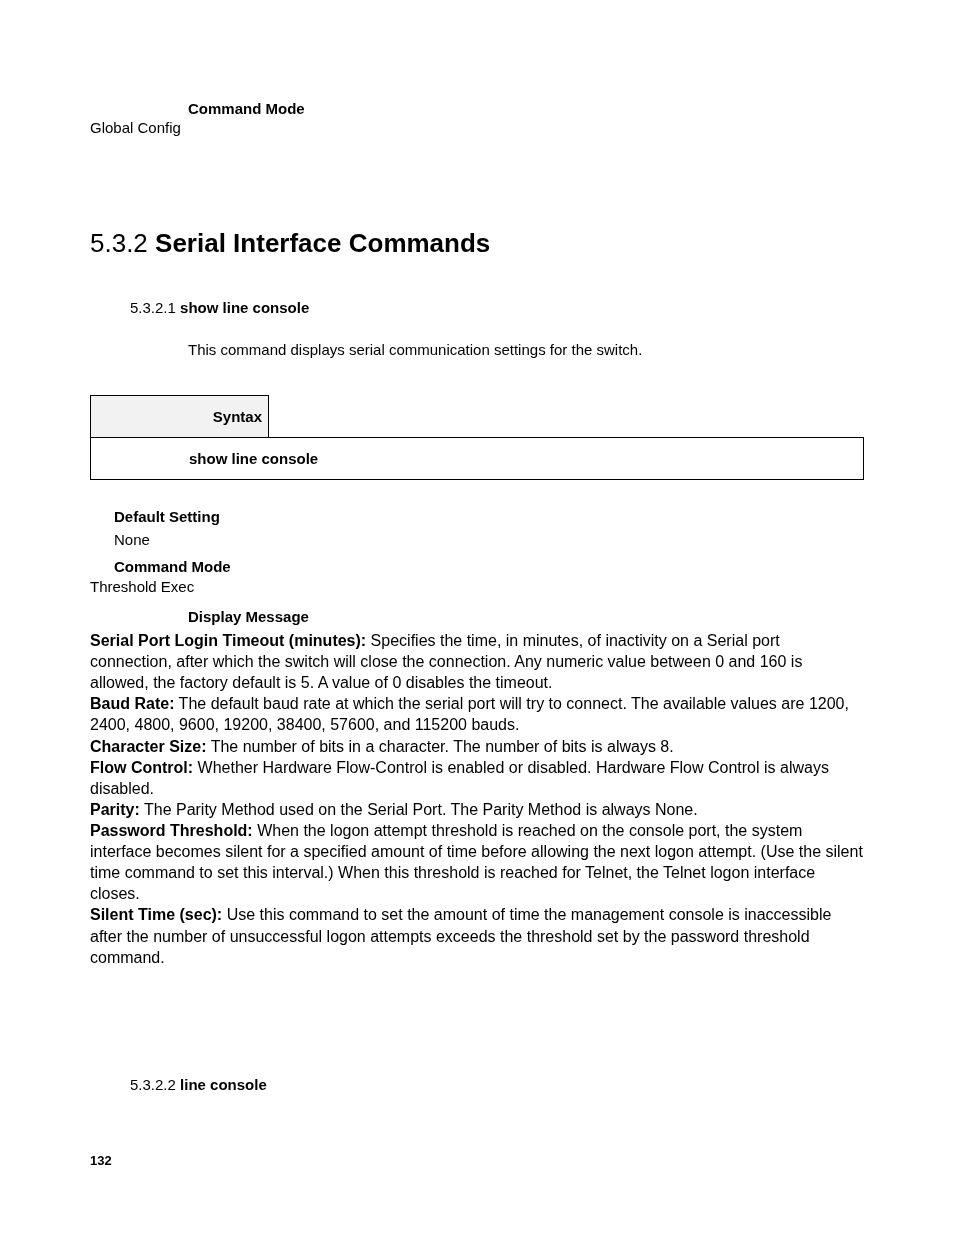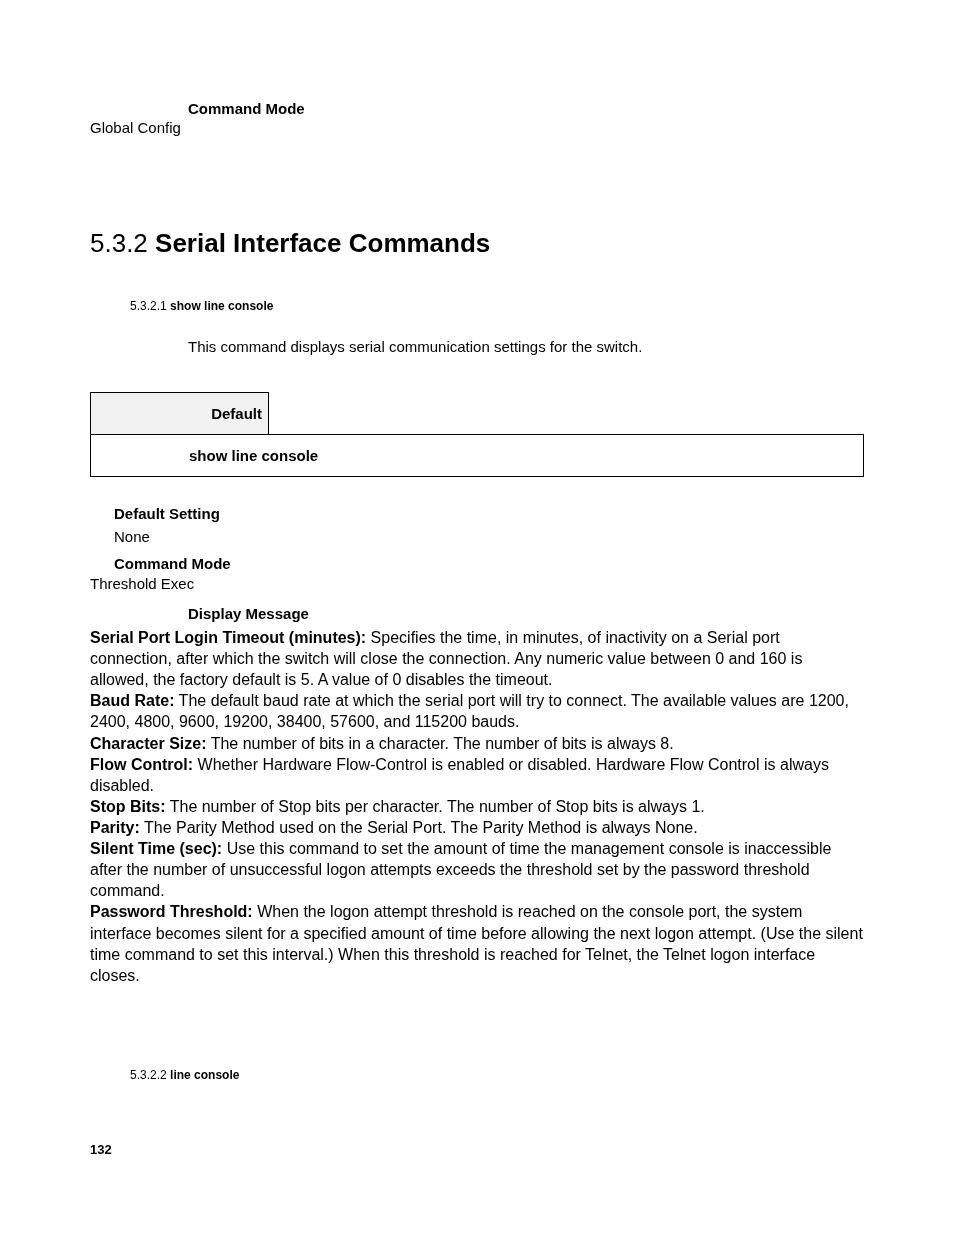--- a/index.html
+++ b/index.html
@@ -4,21 +4,21 @@
 <style>
   * { box-sizing: border-box; margin: 0; padding: 0; }
   html, body { width: 954px; background: #fff; font-family: Arial, Helvetica, sans-serif; color: #000; }
   .page { padding: 100px 90px 60px 90px; }
   .indent-1 { margin-left: 98px; }
   .heading-cmd-mode { font-weight: bold; font-size: 15px; margin-bottom: 8px; }
   .body-text { font-size: 15px; line-height: 1.3; }
   .section-head { font-family: Arial, Helvetica, sans-serif; font-size: 26px; margin-top: 90px; margin-bottom: 40px; }
   .section-head .num { font-weight: normal; }
   .section-head .title { font-weight: bold; }
-  .sub-head { font-size: 12px; margin-left: 40px; margin-bottom: 24px; }
+  .sub-head { font-size: 15px; margin-left: 40px; margin-bottom: 24px; }
   .sub-head .num { font-weight: normal; }
   .sub-head .title { font-weight: bold; }
   .syntax-table { width: 100%; border-collapse: collapse; margin: 36px 0 28px 0; }
   .syntax-table td { border: 1px solid #000; font-size: 15px; vertical-align: middle; }
   .syntax-header-cell { background: #f2f2f2; font-weight: bold; text-align: right; width: 178px; height: 42px; padding-right: 6px; }
   .syntax-spacer { border-left: none !important; border-right: none !important; border-top: none !important; }
   .syntax-body-cell { text-align: left; font-weight: bold; padding: 12px 4px 12px 98px; }
   .label-bold { font-weight: bold; }
   .field-block { margin-top: 24px; margin-left: 24px; }
   .field-block .lbl { font-weight: bold; font-size: 15px; display:block; margin-bottom:6px;}
@@ -47,21 +47,21 @@
     <span class="num">5.3.2.1</span>
     <span> </span>
     <span class="title">show line console</span>
   </h3>
 
   <div class="body-text indent-1">This command displays serial communication settings for the switch.</div>
 
   <table class="syntax-table">
     <tbody>
         <tr>
-      <td class="syntax-header-cell">Default</td>
+      <td class="syntax-header-cell">Syntax</td>
       <td class="syntax-spacer"></td>
     </tr>
     <tr>
       <td colspan="2" class="syntax-body-cell">show line console</td>
     </tr>
   </tbody>
     </table>
 
   <div class="field-block indent-1">
     <span class="lbl">Default Setting</span>
@@ -72,27 +72,26 @@
 
   <div class="indent-1">
     <span class="label-bold body-text">Display Message</span>
   </div>
 
   <div class="display-block">
     <p><span class="label-bold">Serial Port Login Timeout (minutes):</span><span> Specifies the time, in minutes, of inactivity on a Serial port connection, after which the switch will close the connection. Any numeric value between 0 and 160 is allowed, the factory default is 5. A value of 0 disables the timeout.</span></p>
     <p><span class="label-bold">Baud Rate:</span><span> The default baud rate at which the serial port will try to connect. The available values are 1200, 2400, 4800, 9600, 19200, 38400, 57600, and 115200 bauds.</span></p>
     <p><span class="label-bold">Character Size:</span><span> The number of bits in a character. The number of bits is always 8.</span></p>
     <p><span class="label-bold">Flow Control:</span><span> Whether Hardware Flow-Control is enabled or disabled. Hardware Flow Control is always disabled.</span></p>
-    <p><span class="label-bold">Stop Bits:</span><span> The number of Stop bits per character. The number of Stop bits is always 1.</span></p>
     <p><span class="label-bold">Parity:</span><span> The Parity Method used on the Serial Port. The Parity Method is always None.</span></p>
+    <p><span class="label-bold">Password Threshold:</span><span> When the logon attempt threshold is reached on the console port, the system interface becomes silent for a specified amount of time before allowing the next logon attempt. (Use the silent time command to set this interval.) When this threshold is reached for Telnet, the Telnet logon interface closes.</span></p>
     <p><span class="label-bold">Silent Time (sec):</span><span> Use this command to set the amount of time the management console is inaccessible after the number of unsuccessful logon attempts exceeds the threshold set by the password threshold command.</span></p>
-    <p><span class="label-bold">Password Threshold:</span><span> When the logon attempt threshold is reached on the console port, the system interface becomes silent for a specified amount of time before allowing the next logon attempt. (Use the silent time command to set this interval.) When this threshold is reached for Telnet, the Telnet logon interface closes.</span></p>
   </div>
 
-  <h3 class="sub-head" style="margin-top:82px;">
+  <h3 class="sub-head" style="margin-top:108px;">
     <span class="num">5.3.2.2</span>
     <span> </span>
     <span class="title">line console</span>
   </h3>
 
 
   <div class="page-num">132</div>
 
 </div>
 

